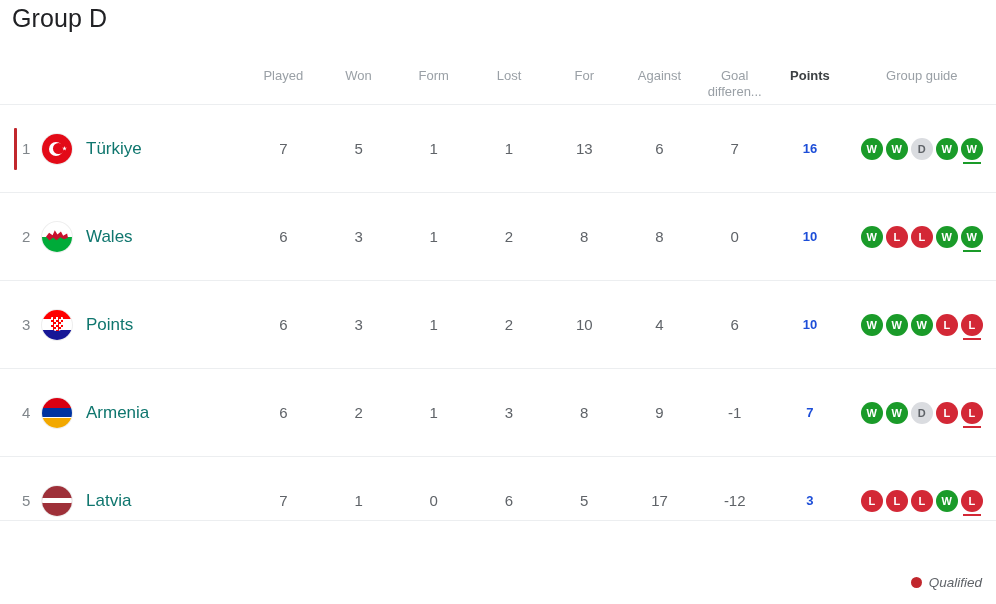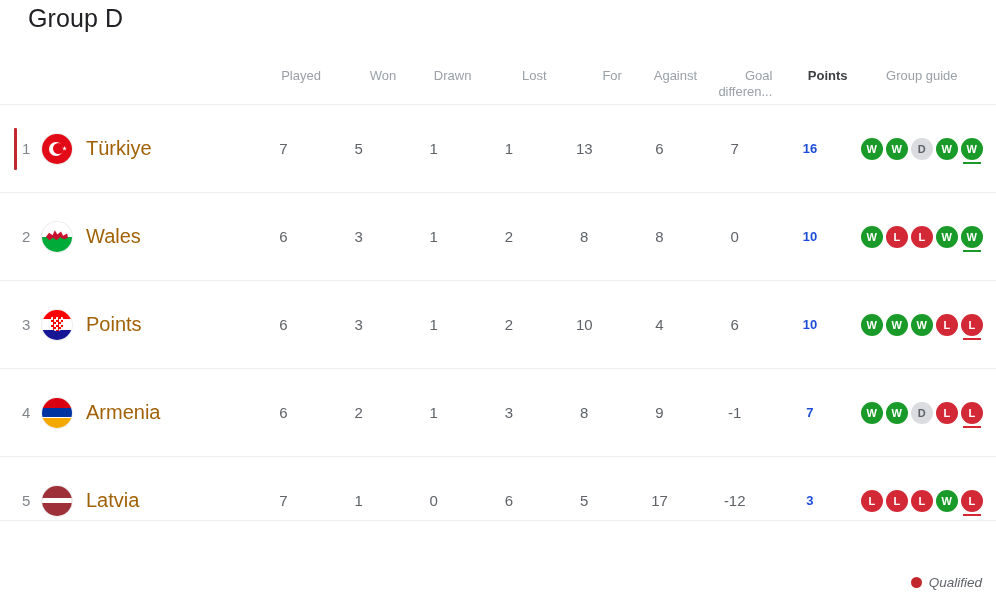--- a/index.html
+++ b/index.html
@@ -14,21 +14,21 @@
   .page {
     position: relative;
     width: 996px; height: 604px;
     overflow: hidden;
     background: #fff;
   }
 
   
   .group-title {
     position: absolute;
-    left: 28px; top: 4px;
+    left: 12px; top: 4px;
     font-size: 25px;
     font-weight: 400;
     color: #202124;
     letter-spacing: 0.1px;
   }
 
   
   .table {
     position: absolute;
     left: 0; top: 56px;
@@ -81,22 +81,22 @@
   .flag {
     width: 30px; height: 30px;
     border-radius: 50%;
     overflow: hidden;
     flex: 0 0 auto;
     margin-right: 14px;
     position: relative;
     box-shadow: 0 0 0 1px rgba(0,0,0,0.07);
   }
   .team-name {
-    font-size: 20px;
-    color: #a16207;
+    font-size: 17px;
+    color: #0f766e;
     white-space: nowrap;
   }
 
   .c-num {
     width: 76px;
     text-align: center;
     font-size: 15px;
     color: #5f6368;
   }
   .c-points {
@@ -115,21 +115,20 @@
   }
 
   
   .thead .c-num,
   .thead .c-points,
   .thead .c-form {
     font-size: 13px;
     font-weight: 400;
     color: #9aa0a6;
     line-height: 15px;
-    text-align: right;
   }
   .thead .c-points { font-weight: 700; color: #3c4043; }
   .thead .c-num.two-line { line-height: 16px; }
 
   
   .badge {
     width: 22px; height: 22px;
     border-radius: 50%;
     display: flex;
     align-items: center;
@@ -261,21 +260,21 @@
 <div class="page">
 
   <div class="group-title">Group D</div>
 
   <div class="table">
 
     <div class="thead">
       <div class="c-team"></div>
       <div class="c-num">Played</div>
       <div class="c-num">Won</div>
-      <div class="c-num">Drawn</div>
+      <div class="c-num">Form</div>
       <div class="c-num">Lost</div>
       <div class="c-num">For</div>
       <div class="c-num">Against</div>
       <div class="c-num two-line">
         <div>Goal</div>
         <div>differen...</div>
       </div>
       <div class="c-points">Points</div>
       <div class="c-form">Group guide</div>
     </div>

